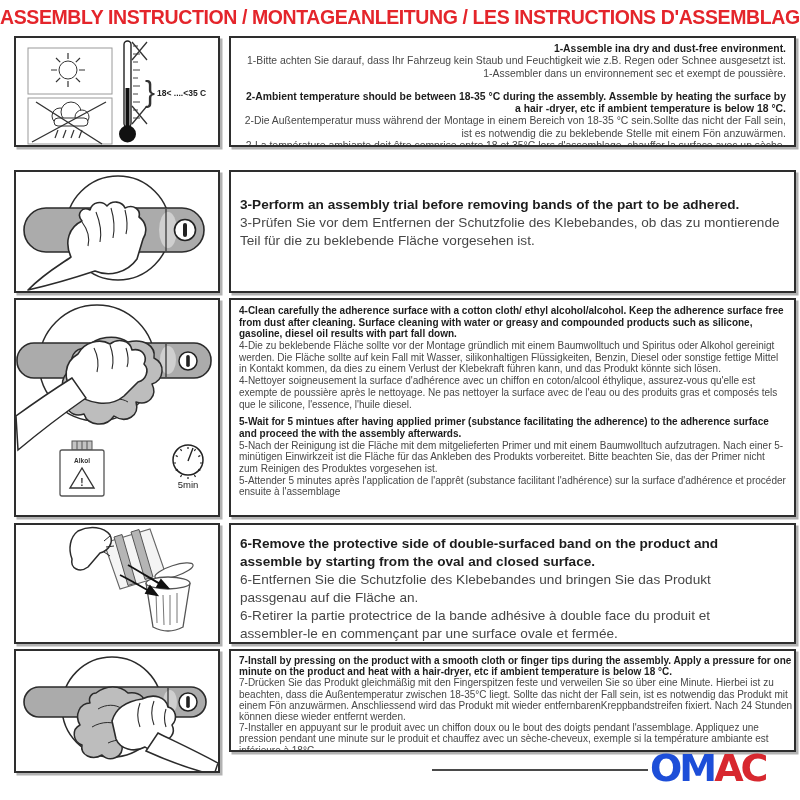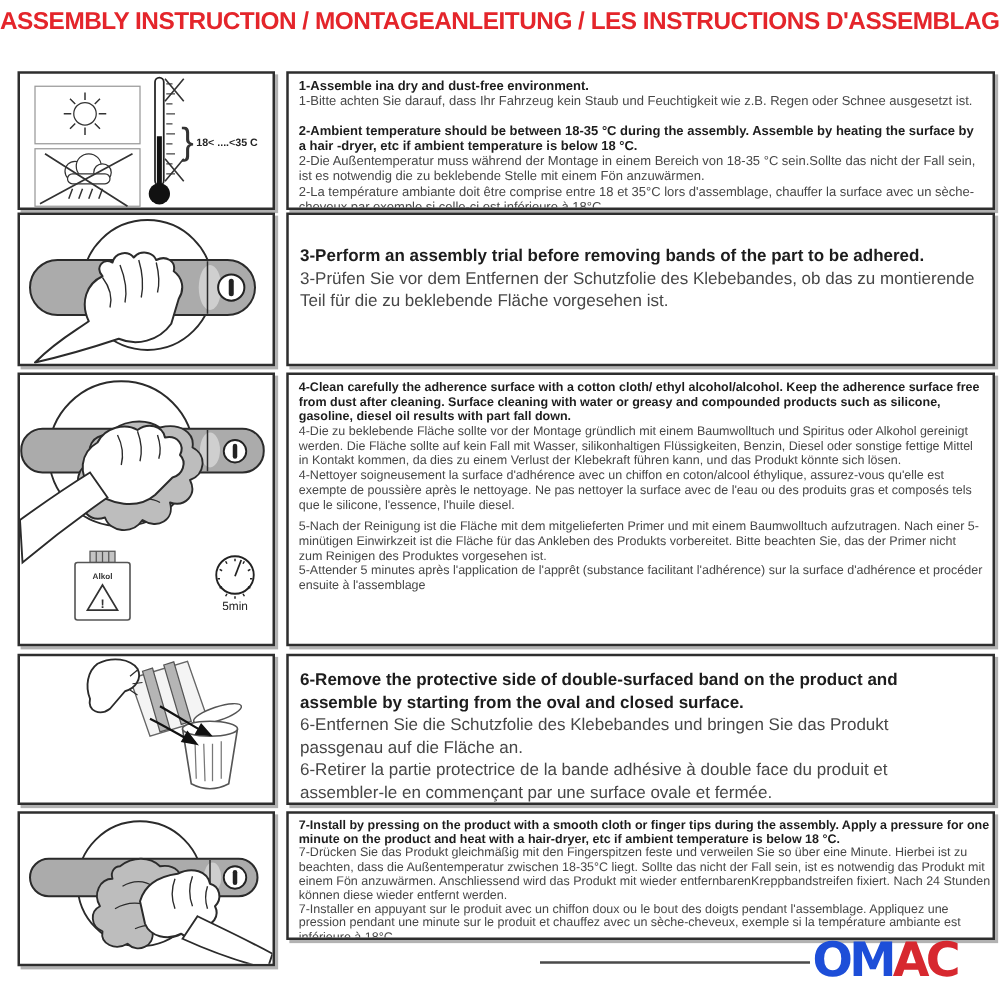--- a/index.html
+++ b/index.html
@@ -12,21 +12,21 @@
   .img-cell { left:14px; width:206px; }
   .text-cell { left:229px; width:567px; color:#474747; overflow:hidden; }
   .text-cell p.en { font-weight:700; color:#1d1d1d; }
   .small  { font-size:10.4px; line-height:1.18; padding:5px 8px 0 8px; }
   .big    { font-size:13.6px; line-height:1.32; padding:24px 10px 0 9px; }
   .big2   { font-size:13.6px; line-height:1.33; padding:10px 16px 0 9px; }
   .dense  { font-size:10px;  line-height:1.17; padding:5px 8px 0 8px; }
   .tight  { font-size:10px;  line-height:1.12; padding:4px 0 0 8px; }
   .gap    { height:11px; }
   .gap-s  { height:6px; }
-  .r1 { top:57px;  height:111px; }
+  .r1 { top:36px;  height:111px;text-align:right; }
   .r2 { top:170px; height:123px; }
   .r3 { top:298px; height:219px; }
   .r4 { top:523px; height:121px; }
   .r5 { top:649px; height:124px; }
   .r5t{ top:649px; height:103px; }
   .footer-rule { position:absolute; left:432px; top:769px; width:216px; height:2px; background:#4a4a4a; }
   .logo { position:absolute; left:650px; top:749px; font-family:"DejaVu Sans",sans-serif;
           font-weight:700; font-size:38px; letter-spacing:-3px; line-height:1; }
   .logo .lb { color:#1d4ed8; }
   .logo .lr { color:#d7282f;margin-top:38px; }
@@ -63,20 +63,21 @@
         <path d="M117,8 H122 M117,16 H124 M117,24 H122 M117,32 H124 M117,40 H122 M117,48 H124 M117,56 H122 M117,64 H124 M117,72 H122 M117,80 H124" stroke="#444" stroke-width="1"></path>
         <path d="M116,4 L131,22 M131,4 L116,22 M116,68 L131,86 M131,68 L116,86" stroke="#333" stroke-width="1.3"></path>
         <text x="129" y="64" font-size="30" fill="#333">}</text>
       </g>
       <text x="141" y="58" font-size="8.5" font-weight="bold" fill="#222">18&lt; ....&lt;35 C</text>
     </svg>
   </div>
   <div class="cell text-cell small r1">
     <p class="en">1-Assemble ina dry and dust-free environment.</p>
     <p class="de">1-Bitte achten Sie darauf, dass Ihr Fahrzeug kein Staub und Feuchtigkeit wie z.B. Regen oder Schnee ausgesetzt ist.</p>
+    <p class="fr">1-Assembler dans un environnement sec et exempt de poussière.</p>
     <div class="gap"></div>
     <p class="en">2-Ambient temperature should be between 18-35 °C  during the assembly. Assemble by heating the surface by a hair -dryer, etc if ambient temperature is below 18 °C.</p>
     <p class="de">2-Die Außentemperatur muss während der Montage in einem Bereich von 18-35 °C  sein.Sollte das nicht der Fall sein, ist es notwendig die zu beklebende Stelle mit einem Fön anzuwärmen.</p>
     <p class="fr">2-La température ambiante doit être comprise entre 18 et 35°C lors d'assemblage, chauffer la surface avec un sèche-cheveux par exemple si celle-ci est inférieure à 18°C.</p>
   </div>
 
   <div class="cell img-cell r2">
     <svg width="202" height="119" viewBox="0 0 202 119">
       <circle cx="102" cy="56" r="52" fill="#fff" stroke="#2b2b2b" stroke-width="1.5"></circle>
       <g>
@@ -134,20 +135,21 @@
         <path d="M172,161 L177,148" stroke="#222" stroke-width="1.4"></path>
         <text x="172" y="188" font-size="9.5" fill="#222" text-anchor="middle">5min</text>
       </g>
     </svg>
   </div>
   <div class="cell text-cell dense r3">
     <p class="en">4-Clean carefully the adherence surface with a cotton cloth/ ethyl alcohol/alcohol. Keep the adherence surface free from dust after cleaning. Surface cleaning with water or greasy and compounded products such as silicone, gasoline, diesel oil results with part fall down.</p>
     <p class="de">4-Die zu beklebende Fläche sollte vor der Montage gründlich mit einem Baumwolltuch und Spiritus oder Alkohol gereinigt werden. Die Fläche sollte auf kein Fall mit Wasser, silikonhaltigen Flüssigkeiten, Benzin, Diesel oder sonstige fettige Mittel in Kontakt kommen, da dies zu einem Verlust der Klebekraft führen kann, und das Produkt könnte sich lösen.</p>
     <p class="fr">4-Nettoyer soigneusement la surface d'adhérence avec un chiffon en coton/alcool éthylique, assurez-vous qu'elle est exempte de poussière après le nettoyage. Ne pas nettoyer la surface avec de l'eau ou des produits gras et composés tels que le silicone, l'essence, l'huile diesel.</p>
     <div class="gap-s"></div>
+    <p class="en">5-Wait for 5 mintues after having applied primer (substance facilitating the adherence) to the adherence surface and proceed the with the assembly afterwards.</p>
     <p class="de">5-Nach der Reinigung ist die Fläche mit dem mitgelieferten Primer und mit einem Baumwolltuch aufzutragen. Nach einer 5-minütigen Einwirkzeit ist die Fläche für das Ankleben des Produkts vorbereitet. Bitte beachten Sie, das der Primer nicht zum Reinigen des Produktes vorgesehen ist.</p>
     <p class="fr">5-Attender 5 minutes après l'application de l'apprêt (substance facilitant l'adhérence) sur la surface d'adhérence et procéder ensuite à l'assemblage</p>
   </div>
 
   <div class="cell img-cell r4">
     <svg width="202" height="117" viewBox="0 0 202 117">
       <path d="M88,18 L134,4 L150,50 L104,64 Z" fill="#f4f4f4" stroke="#666" stroke-width="1.1"></path>
       <g fill="#b5b5b5" stroke="#555" stroke-width="1">
         <path d="M98,12 L106,9.5 L120,58 L112,60.5 Z"></path>
         <path d="M115,7 L123,4.5 L137,52 L129,54.5 Z"></path>

